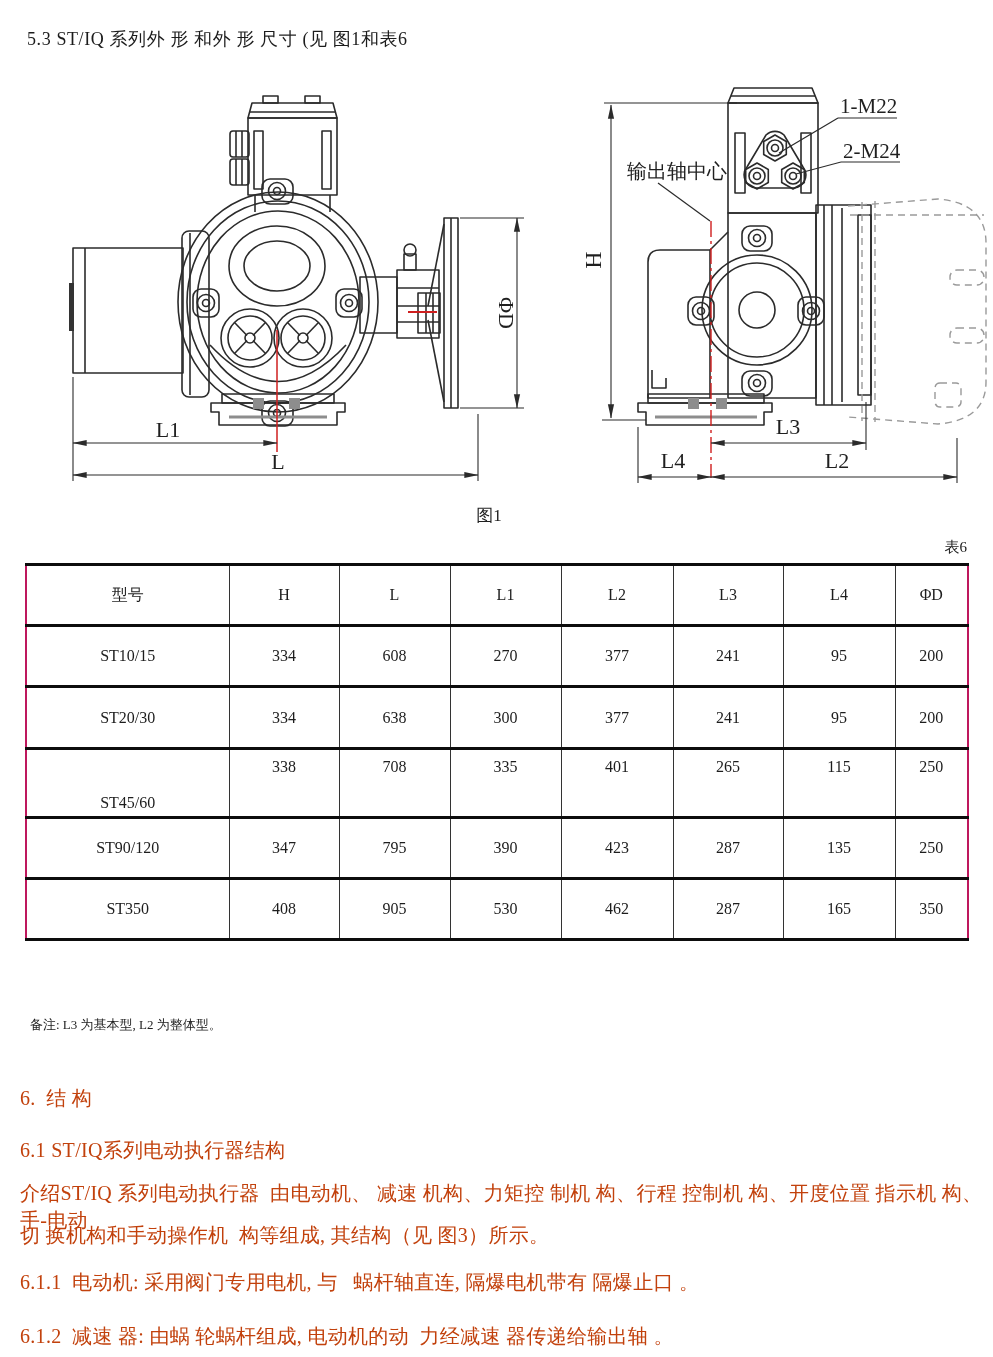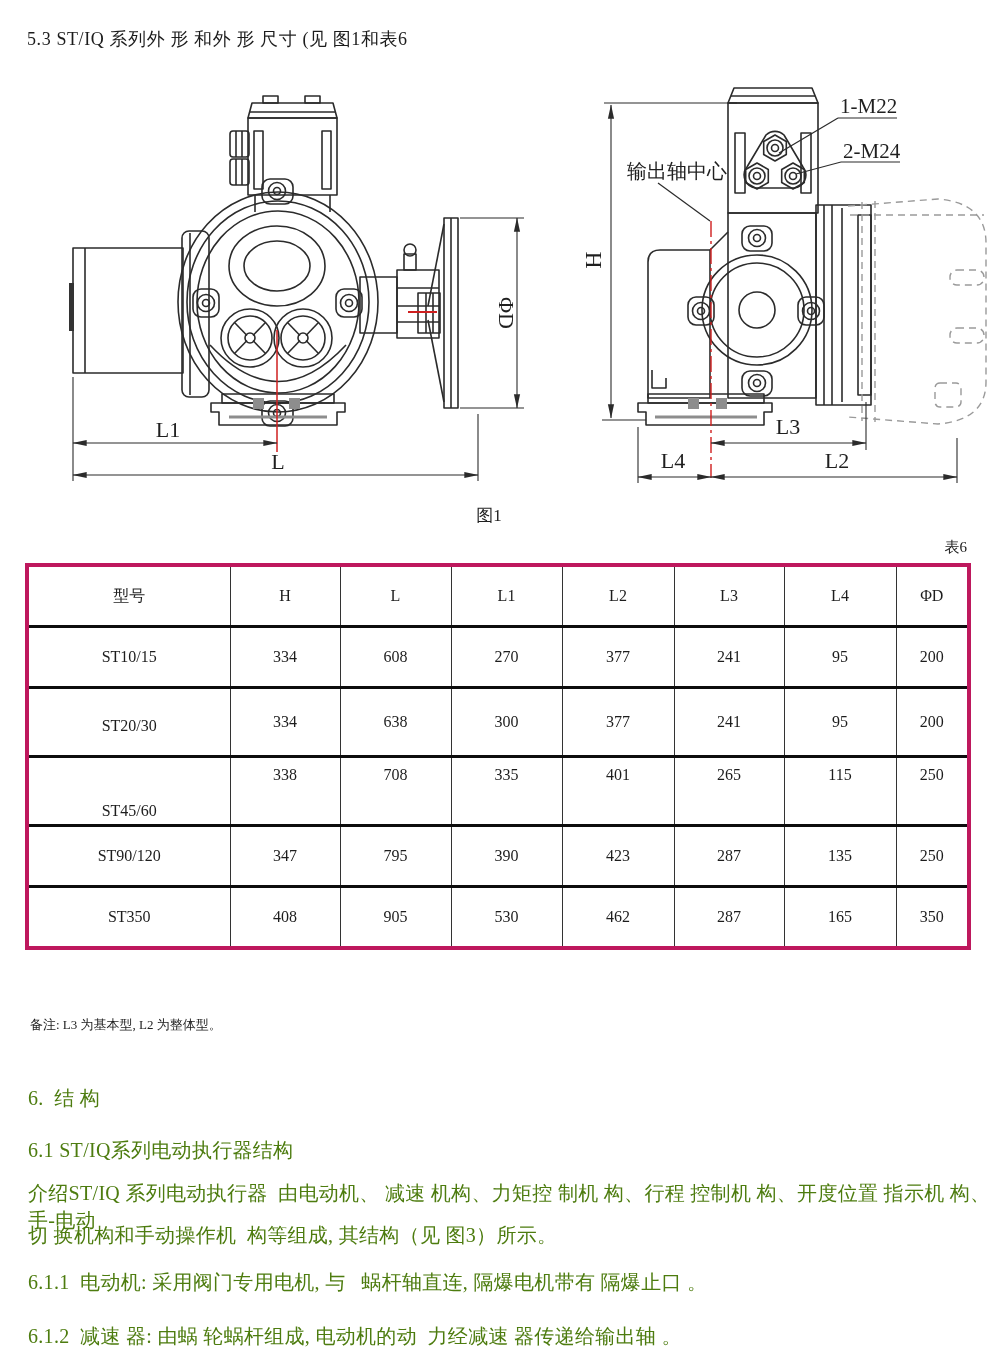--- a/index.html
+++ b/index.html
@@ -1,33 +1,33 @@
 <!DOCTYPE html>
 <html><head>
 <meta charset="utf-8">
 <style>
   html,body{margin:0;padding:0;background:#ffffff;}
   body{position:relative;width:993px;height:1357px;font-family:"Liberation Serif","DejaVu Serif",serif;color:#1c1c1c;overflow:hidden;}
   .abs{position:absolute;}
-  .t-line{position:absolute;left:28px;font-size:20px;line-height:1.35;letter-spacing:0.3px;color:#4d7c0f;white-space:pre-wrap;}
+  .t-line{position:absolute;left:20px;font-size:20px;line-height:1.35;letter-spacing:0.3px;color:#c2410c;white-space:pre-wrap;}
   .doc-title{position:absolute;left:27px;top:27px;font-size:18px;letter-spacing:0.6px;}
   .table-tag{position:absolute;right:26px;top:538px;font-size:15px;margin-left:33px;}
   .note-line{position:absolute;left:30px;top:1016px;font-size:13px;}
   table.dim-table{position:absolute;left:25px;top:563px;width:942px;border-collapse:collapse;table-layout:fixed;}
   table.dim-table th, table.dim-table td{
     border-left:1.5px solid #333;border-right:1.5px solid #333;
     border-top:3px solid #0d0d0d;border-bottom:3px solid #0d0d0d;
     font-weight:normal;font-size:16px;text-align:center;vertical-align:middle;
     padding:0;color:#1d1d1d;background:#fff;
   }
-  table.dim-table{border:4px solid #be185d;}
+  table.dim-table{border:2px solid #be185d;}
   table.dim-table thead th{height:58px;}
   table.dim-table tbody td{height:58px;}
   
-  table.dim-table tbody tr:nth-child(2) td.cell-model{padding-top:8px;}
+  table.dim-table tbody tr:nth-child(2) td.cell-model{padding-top:1px;}
   table.dim-table tbody tr:nth-child(3) td.cell-model{vertical-align:bottom;padding-bottom:4px;}
   table.dim-table tbody tr:nth-child(3) td.cell-val{vertical-align:top;padding-top:8px;}
   svg text{font-family:"Liberation Serif","DejaVu Serif",serif;}
 </style>
 </head>
 <body>
 
 <div class="doc-title">5.3 ST/IQ 系列外  形 和外  形 尺寸  (见 图1和表6</div>
 
 <svg class="abs" style="top:0;left:0" width="993" height="530" viewBox="0 0 993 530">

